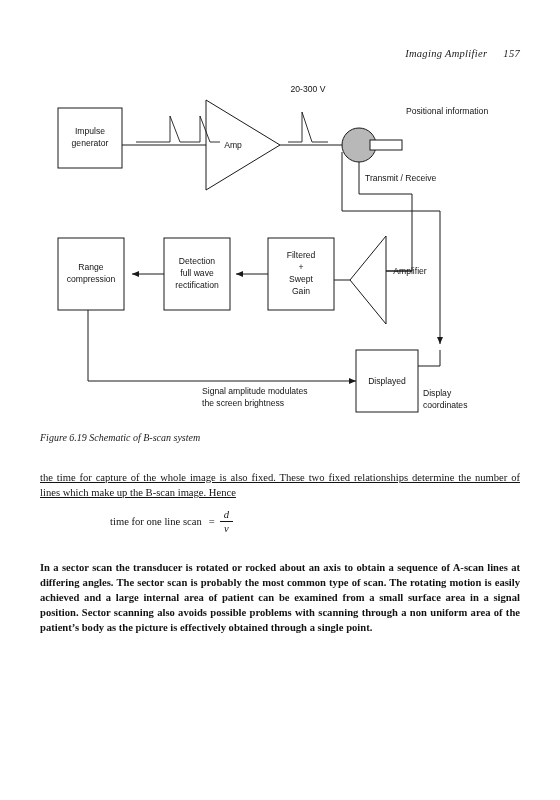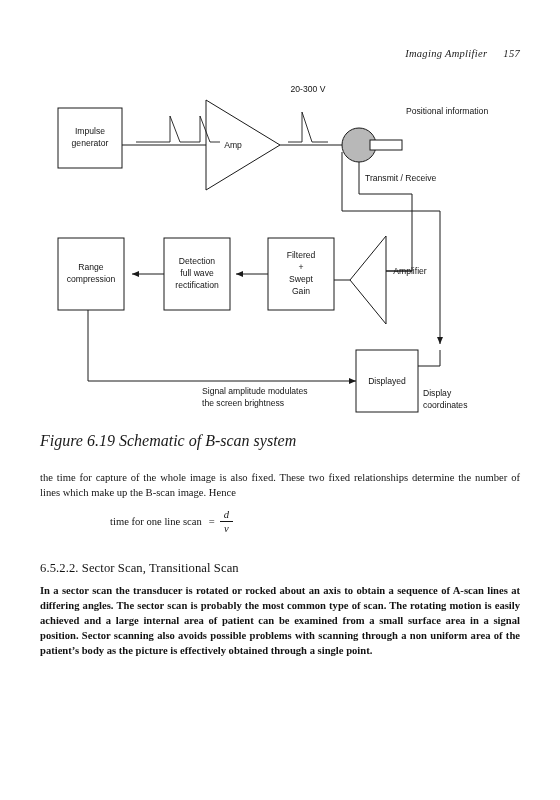--- a/index.html
+++ b/index.html
@@ -8,27 +8,27 @@
   .page{position:absolute;inset:0;}
 
   .runhead{position:absolute;left:40px;top:48px;width:480px;text-align:right;
            font-style:italic;font-size:10.5px;letter-spacing:.3px;color:#1a1a1a;}
   .runhead .pg{font-style:italic;margin-left:16px;}
 
   .figure{position:absolute;left:40px;top:66px;width:480px;height:360px;}
   .figure svg{display:block;}
 
   .caption{position:absolute;left:40px;top:432px;width:480px;
-           font-style:italic;font-size:16px;color:#1a1a1a;}
+           font-style:italic;font-size:10px;color:#1a1a1a;}
 
   .body{position:absolute;left:40px;top:470px;width:480px;font-size:10.6px;
         line-height:1.42;color:#131313;}
   .body p{margin:0 0 9px 0;text-align:justify;}
   .body p.last{margin-bottom:0;font-weight:bold;}
-  .tight{margin-bottom:6px !important;}
+  .tight{margin-bottom:6px !important;text-decoration:underline;}
 
   .eq{margin:9px 0 26px 0;padding-left:70px;display:flex;align-items:center;
       font-size:10.6px;text-align:center;}
   .eq .lhs{margin-right:7px;}
   .eq .eqsign{margin-right:5px;}
   .frac{display:inline-flex;flex-direction:column;align-items:center;
         vertical-align:middle;line-height:1.05;}
   .frac .num{font-style:italic;padding:0 4px;}
   .frac .bar{width:100%;height:1px;background:#131313;margin:1px 0;}
   .frac .den{font-style:italic;padding:0 4px;}
@@ -145,19 +145,18 @@
       <span class="eqsign">=</span>
       <span class="frac">
         <span class="num">d</span>
         <span class="bar"></span>
         <span class="den">v</span>
       </span>
     </div>
 
 
 
-    <h3 class="heading">6.5.2.2.  Sector Scan, Transitional Scan</h3>
 
 
     <p class="last">In a sector scan the transducer is rotated or rocked about an axis to obtain a sequence of A-scan lines at differing angles. The sector scan is probably the most common type of scan. The rotating motion is easily achieved and a large internal area of patient can be examined from a small surface area in a signal position. Sector scanning also avoids possible problems with scanning through a non uniform area of the patient’s body as the picture is effectively obtained through a single point.</p>
   </div>
 
 </div>
 
 </body></html>

